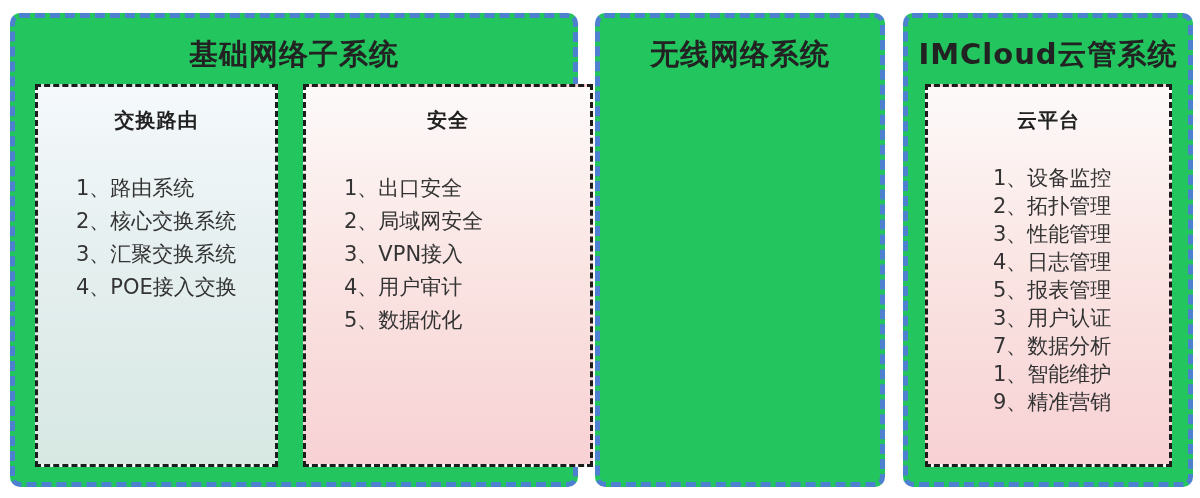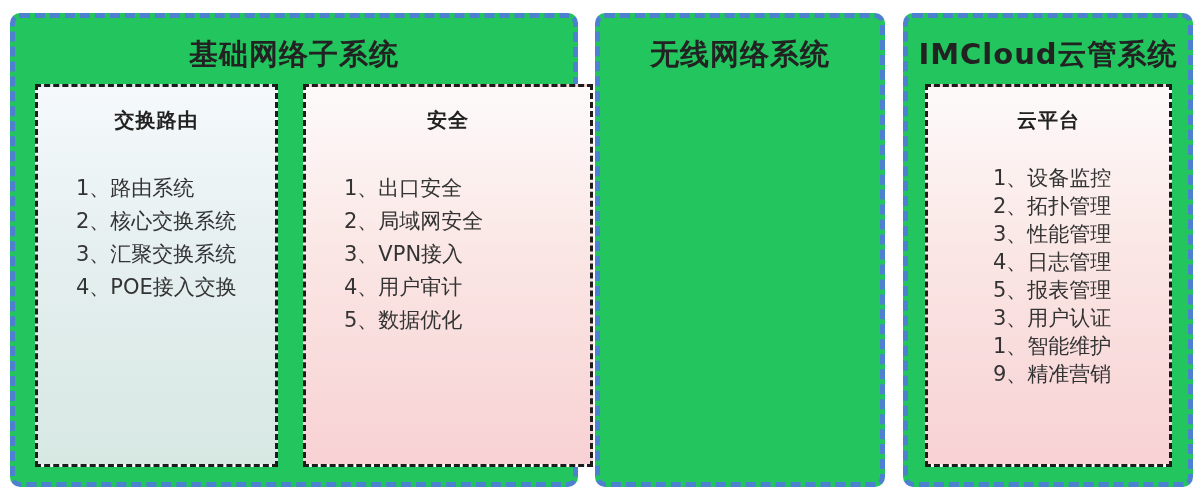--- a/index.html
+++ b/index.html
@@ -121,19 +121,20 @@
 
     <div class="inner-box tint-pink" id="box-2-0">
       <div class="box-title">云平台</div>
       <div class="item-list list-compact">
         <div class="item">1、设备监控</div>
         <div class="item">2、拓扑管理</div>
         <div class="item">3、性能管理</div>
         <div class="item">4、日志管理</div>
         <div class="item">5、报表管理</div>
         <div class="item">3、用户认证</div>
+        <div class="item">7、数据分析</div>
         <div class="item">1、智能维护</div>
         <div class="item">9、精准营销</div>
       </div>
     </div>
   </div>
 
 </div>
 
 </body></html>

